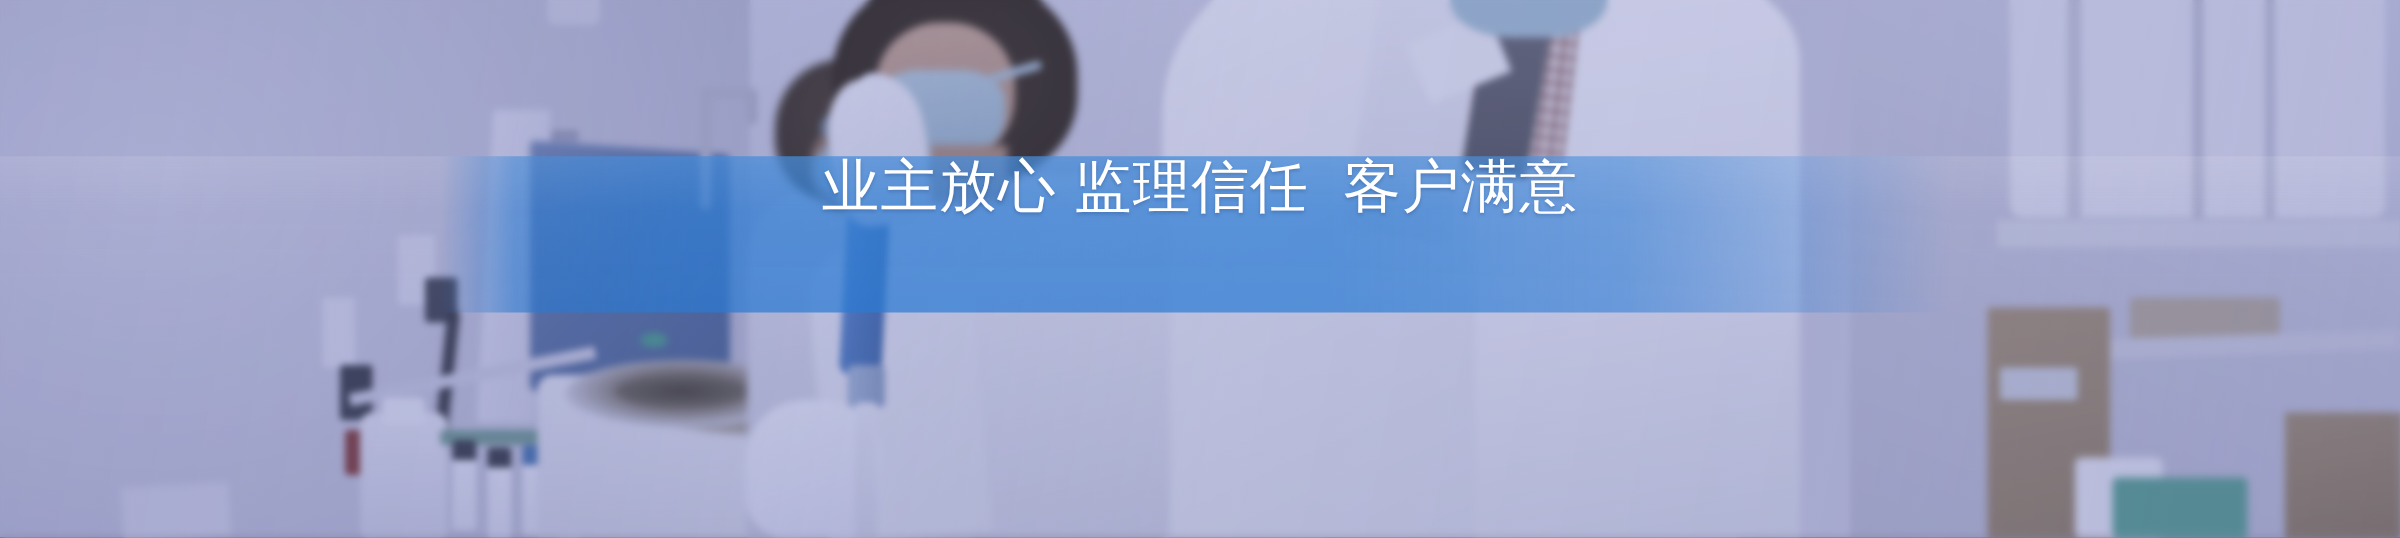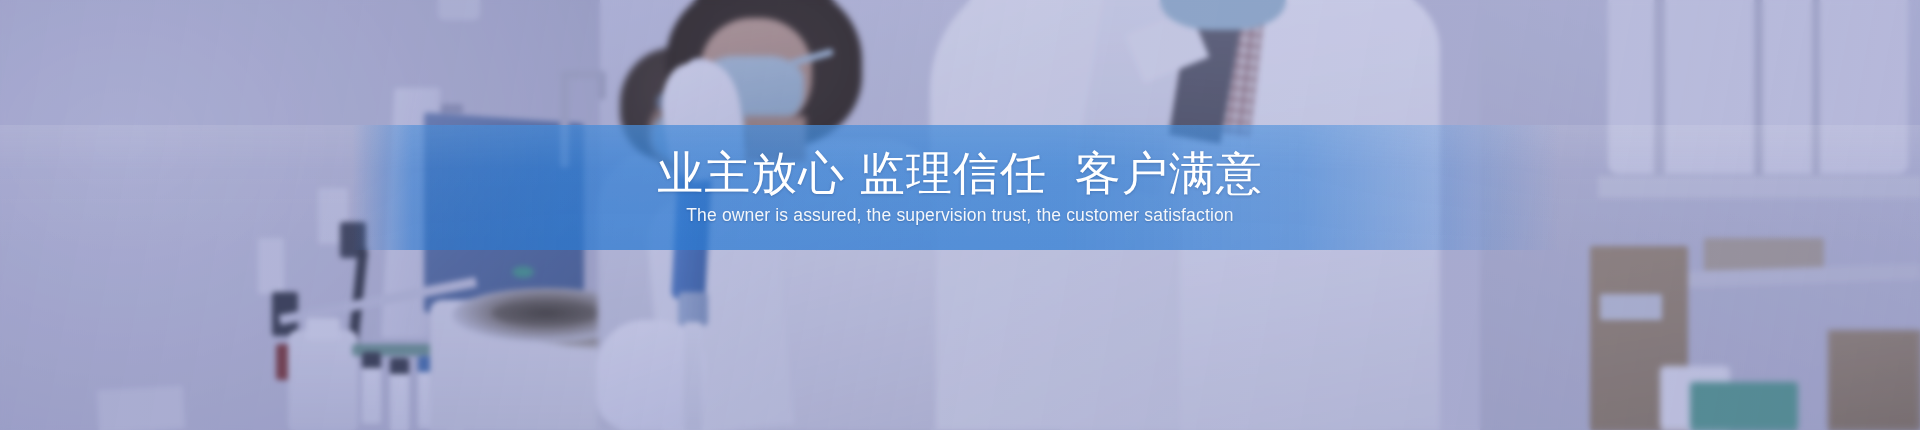--- a/index.html
+++ b/index.html
@@ -635,21 +635,21 @@
   
   .banner-text {
     position: absolute;
     left: 0;
     top: 125px;
     width: 1920px;
     height: 125px;
     display: flex;
     flex-direction: column;
     align-items: center;
-    justify-content: center;
+    justify-content: space-between;
   }
   .headline {
     color: #ffffff;
     font-size: 46px;
     line-height: 1.06;
     letter-spacing: 1px;
     font-weight: 400;
     white-space: pre;
     text-shadow: 0 1px 3px rgba(20,50,100,0.28);
     margin: 0 0 2px 0;
@@ -764,16 +764,15 @@
     <div class="photo-blur"></div>
     <div class="photo-tint"></div>
     <div class="photo-lift"></div>
   </div>
 
   <div class="banner-stripe"></div>
   <div class="banner-stripe-sheen"></div>
 
   <div class="banner-text">
     <div class="headline">业主放心 监理信任  客户满意</div>
-    <div class="subline">The owner is assured, the supervision trust, the customer satisfaction</div>
   </div>
 
 </div>
 
 </body></html>

